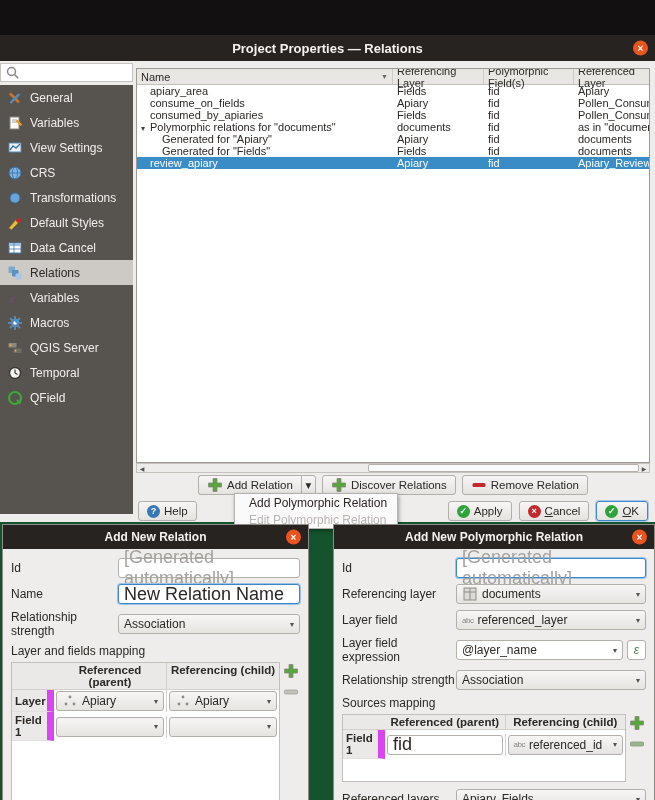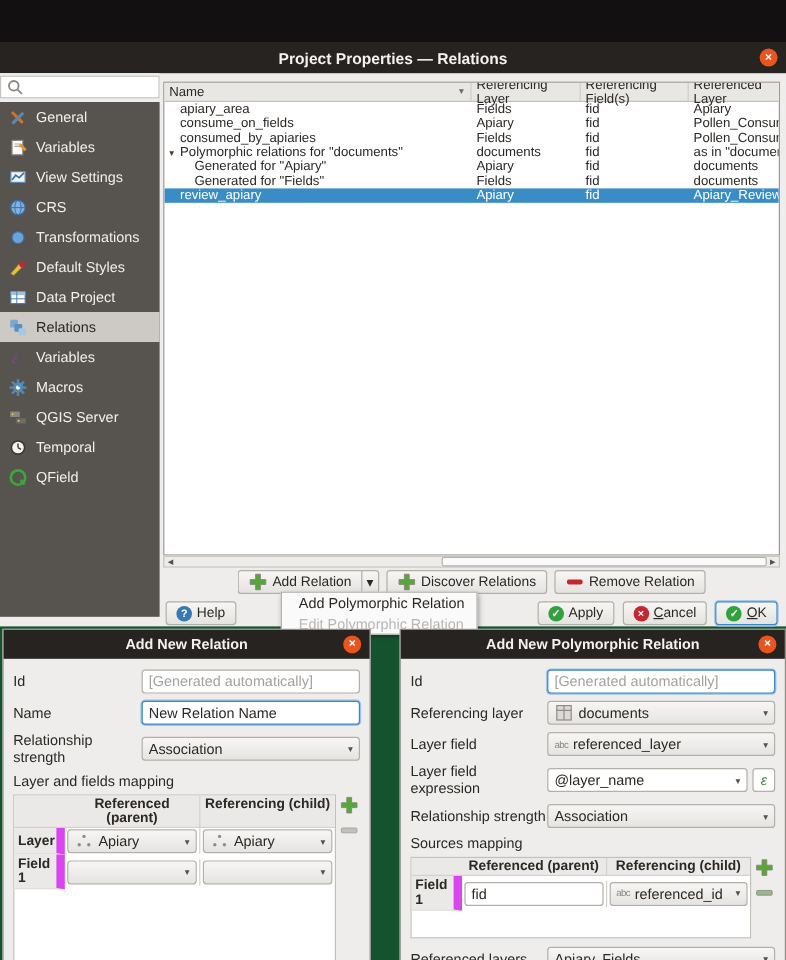--- a/index.html
+++ b/index.html
@@ -24,21 +24,21 @@
   .badge.blue { background:#3779b5; } .badge.green { background:#2fa23c; }
   .badge.red { background:#c2282f; } .badge.gray { background:#b1aeaa; }
   .u1 { display:inline-block; }
   .u1::first-letter { text-decoration:underline; }
   .combo { display:flex; align-items:center; gap:4px; height:20px; padding:0 5px;
            background:linear-gradient(#f7f6f5,#e6e4e1); border:1px solid #b3afaa; border-radius:3px;
            font-size:12px; }
   .combo .arrow { margin-left:auto; font-size:8px; color:#55524e; }
   .combo.white { background:#fff; }
   .tinput { display:flex; align-items:center; height:20px; padding:0 5px; background:#fff;
-            border:1px solid #b3afaa; border-radius:3px; font-size:12px; color:#2b2825; }
+            border:1px solid #b3afaa; border-radius:3px; font-size:18px; color:#2b2825; }
   .tinput.focused, .combo.focused { border-color:#3f86c8; box-shadow:0 0 0 1px #9cc3e5; }
   .placeholder { color:#a5a29e; }
   .mini-icon { width:16px; height:16px; flex:none; display:inline-block; }
   .abc-glyph { font-size:8px; color:#8a8682; flex:none; letter-spacing:-0.5px; }
 
   
   .dlg-top { position:absolute; left:0; top:0; width:655px; height:487px; background:#efedeb; overflow:visible; }
 
   .sidebar { position:absolute; left:0; top:26px; bottom:8px; width:133px; background:#efedeb; }
   .search-box { position:absolute; left:0; top:2px; width:133px; height:19px; background:#fff;
@@ -182,21 +182,21 @@
             </svg>
           <span>Default Styles</span>
         </div>
         <div class="nav-item">
           <svg class="mini-icon" viewBox="0 0 16 16">
               <rect x="2" y="3" width="12" height="10" fill="#fff" stroke="#4a7ab0"></rect>
               <rect x="2" y="3" width="12" height="3" fill="#9fc0e0"></rect>
               <line x1="7" y1="3" x2="7" y2="13" stroke="#4a7ab0" stroke-width="0.8"></line>
               <line x1="2" y1="9" x2="14" y2="9" stroke="#4a7ab0" stroke-width="0.8"></line>
             </svg>
-          <span>Data Project</span>
+          <span>Data Cancel</span>
         </div>
         <div class="nav-item selected">
           <svg class="mini-icon" viewBox="0 0 16 16">
               <rect x="1.5" y="1.5" width="6.5" height="6.5" rx="1" fill="#7ea7cc"></rect>
               <rect x="5" y="5" width="6.5" height="6.5" rx="1" fill="#5b8fc0"></rect>
               <rect x="8.5" y="8.5" width="6" height="6" rx="1" fill="#a9c6e2"></rect>
             </svg>
           <span>Relations</span>
         </div>
         <div class="nav-item">
@@ -248,21 +248,21 @@
     <div class="table-wrap">
       <div class="thead">
         <div class="th c-name">
           <span>Name</span>
           <span class="sort-ind">▼</span>
         </div>
         <div class="th c-rlayer">
             <span>Referencing Layer</span>
           </div>
         <div class="th c-rfields">
-            <span>Referencing Field(s)</span>
+            <span>Polymorphic Field(s)</span>
           </div>
         <div class="th c-dlayer">
             <span>Referenced Layer</span>
           </div>
       </div>
       <div class="trow">
         <div class="td c-name ind1">apiary_area</div>
         <div class="td c-rlayer">Fields</div>
         <div class="td c-rfields">fid</div>
         <div class="td c-dlayer">Apiary</div>

